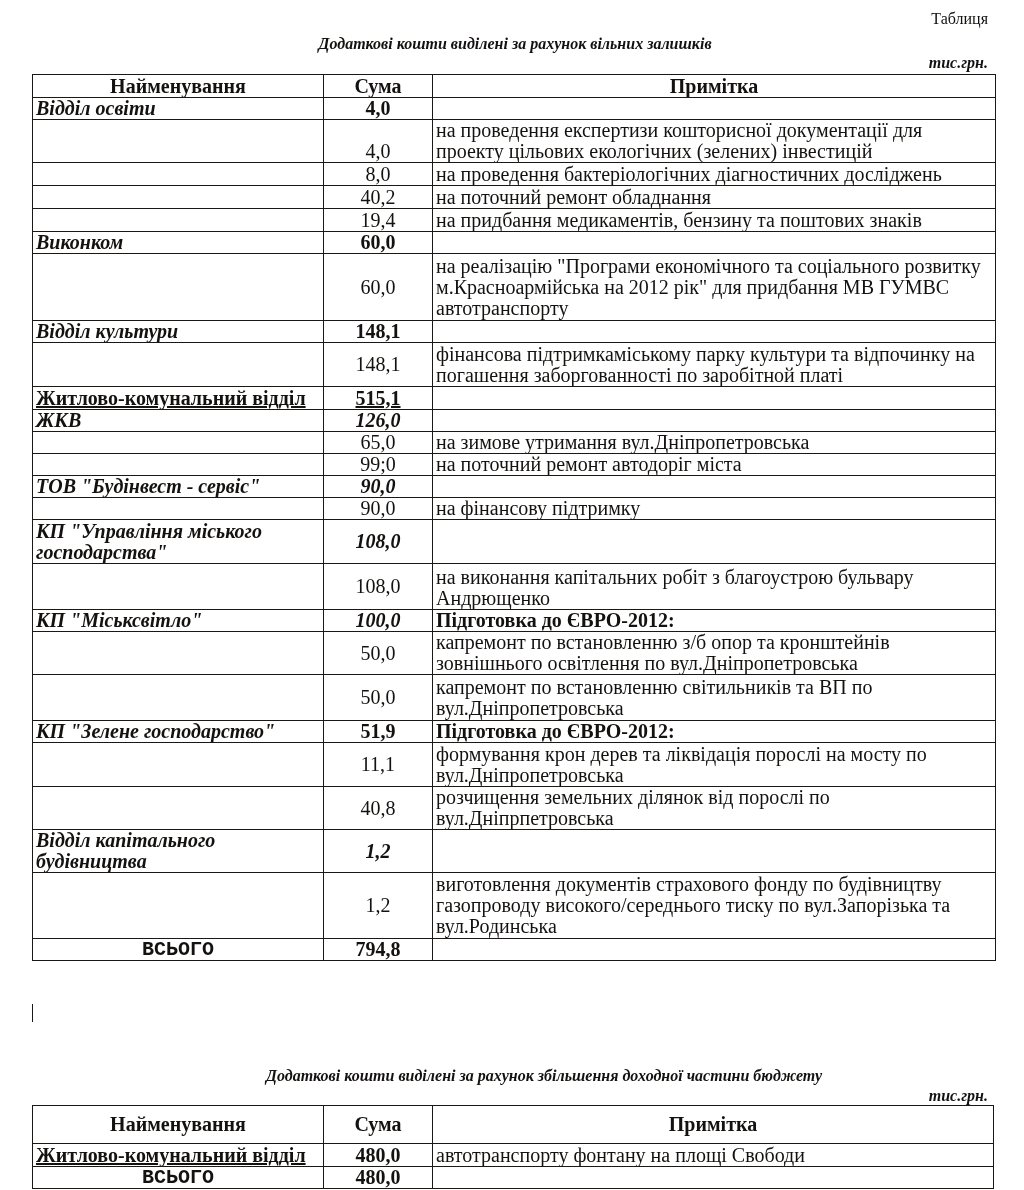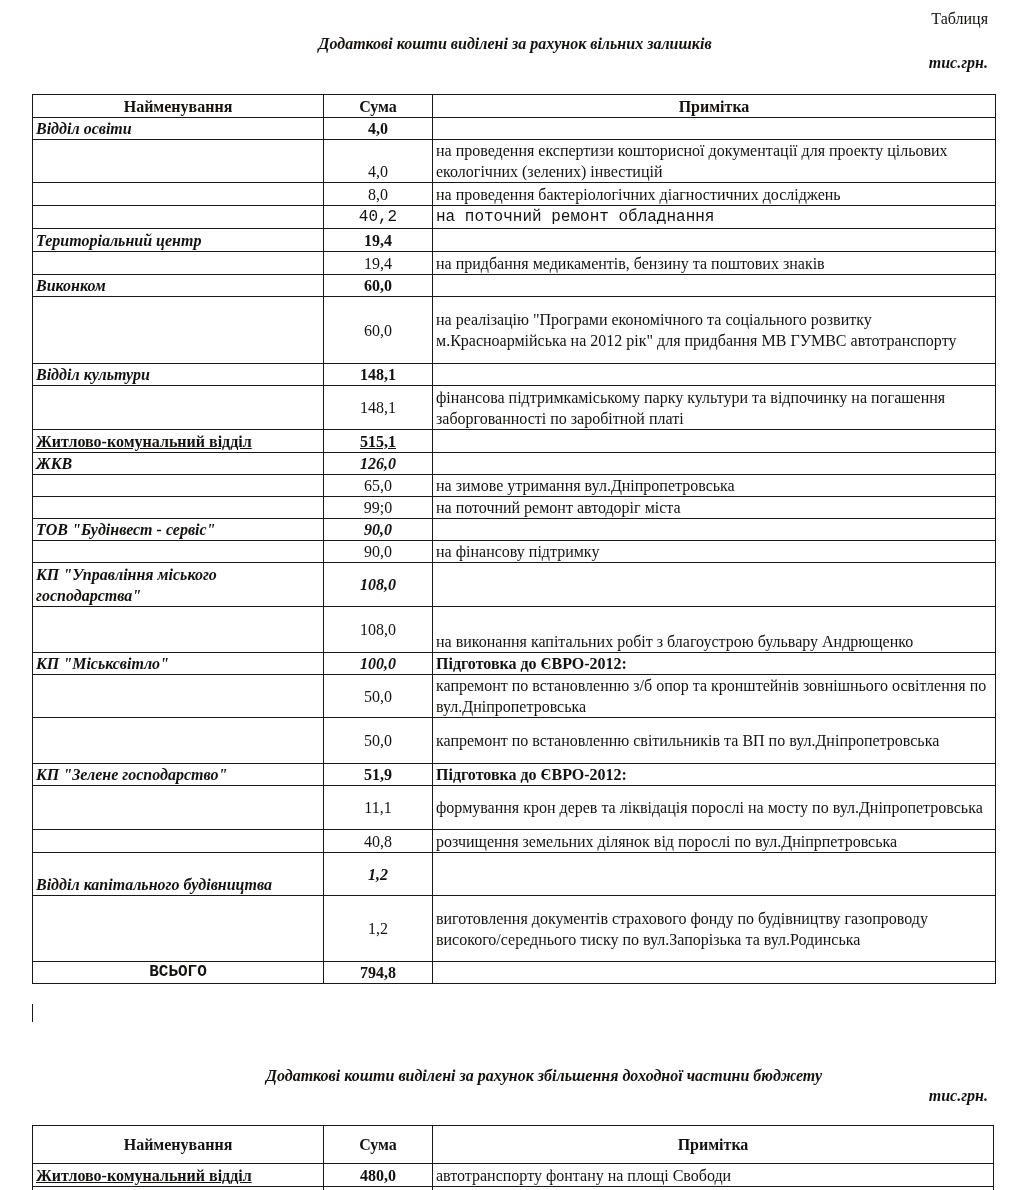--- a/index.html
+++ b/index.html
@@ -12,21 +12,21 @@
   .tabl-label { right: 36px; top: 10px; font-size: 16px; }
   .title { left: 0; width: 1024px; text-align: center; font-style: italic; font-weight: bold; font-size: 16px; }
   .title1 { top: 35px; left: 0; width: 1030px; }
   .title2 { top: 1067px; left: 0; width: 1024px; padding-left: 32px; }
   .units { right: 36px; font-style: italic; font-weight: bold; font-size: 16px; }
   .units1 { top: 54px; }
   .units2 { top: 1087px; }
 
   table.budget {
     position: absolute; border-collapse: collapse; table-layout: fixed;
-    font-size: 16px; line-height: 21px; margin-top: 20px;
+    font-size: 20px; line-height: 21px;
   }
   table.t1 { left: 32px; top: 74px; width: 964px; }
   table.t2 { left: 32px; top: 1105px; width: 962px; }
   table.budget td, table.budget th {
     border: 1.5px solid #1a1714; padding: 0 3px; vertical-align: middle;
     overflow: hidden;
   }
   table.budget th { font-weight: bold; text-align: center; }
   col.c-name { width: 291px; }
   col.c-sum { width: 109px; }
@@ -68,29 +68,24 @@
       <tr style="height: 42px;">
         <td></td>
         <td class="sum va-bottom">4,0</td>
         <td class="note">на проведення експертизи  кошторисної документації  для проекту цільових екологічних (зелених) інвестицій</td>
       </tr>
       <tr style="height: 23px;">
         <td></td>
         <td class="sum">8,0</td>
         <td class="note">на проведення бактеріологічних діагностичних досліджень</td>
       </tr>
-      <tr style="height: 23px; font-family: Liberation Mono, monospace;">
+      <tr style="height: 23px;">
         <td></td>
         <td class="sum">40,2</td>
         <td class="note">на поточний ремонт обладнання</td>
-      </tr>
-      <tr style="height: 23px;">
-        <td class="bold ital">Територіальний центр</td>
-        <td class="sum bold">19,4</td>
-        <td class="note"></td>
       </tr>
       <tr style="height: 23px;">
         <td></td>
         <td class="sum">19,4</td>
         <td class="note">на придбання медикаментів, бензину та поштових знаків</td>
       </tr>
       <tr style="height: 21px;">
         <td class="bold ital">Виконком</td>
         <td class="sum bold">60,0</td>
         <td class="note"></td>

